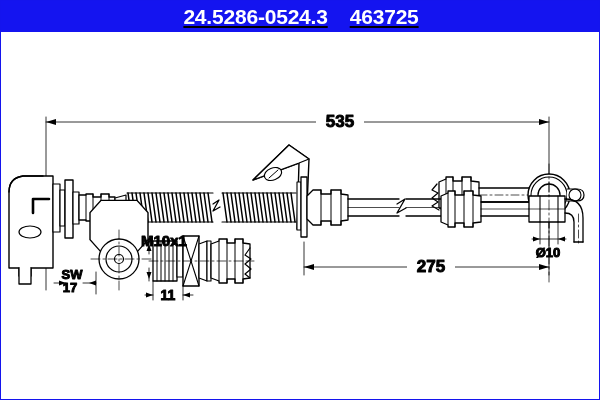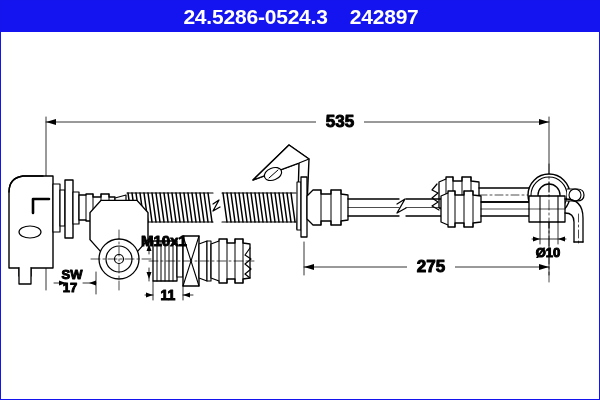--- a/index.html
+++ b/index.html
@@ -21,20 +21,21 @@
     position: absolute;
     left: 0;
     top: 0;
     width: 600px;
     height: 31px;
     background: #1414f0;
     display: flex;
     align-items: center;
     justify-content: center;
     gap: 22px;
+    text-decoration: underline;
   }
   #header-bar .htxt {
     color: #ffffff;
     font-weight: bold;
     font-size: 21px;
     letter-spacing: -0.2px;
     font-family: "Liberation Sans", sans-serif;
   }
   #drawing {
     position: absolute;
@@ -49,21 +50,21 @@
     fill: #000000;
   }
 </style>
 </head>
 <body>
 
 <div id="page">
 
   <div id="header-bar">
     <span class="htxt">24.5286-0524.3</span>
-    <span class="htxt">242897</span>
+    <span class="htxt">463725</span>
   </div>
 
   <div id="drawing">
     <svg width="600" height="367" viewBox="0 0 600 367">
 
       <g fill="none" stroke="#000000" stroke-width="1" stroke-linejoin="round" stroke-linecap="round">
 
         <g>
           <line x1="45" y1="85" x2="45" y2="258" stroke-width="0.8"></line>
           <line x1="548" y1="85" x2="548" y2="150" stroke-width="0.8"></line>

